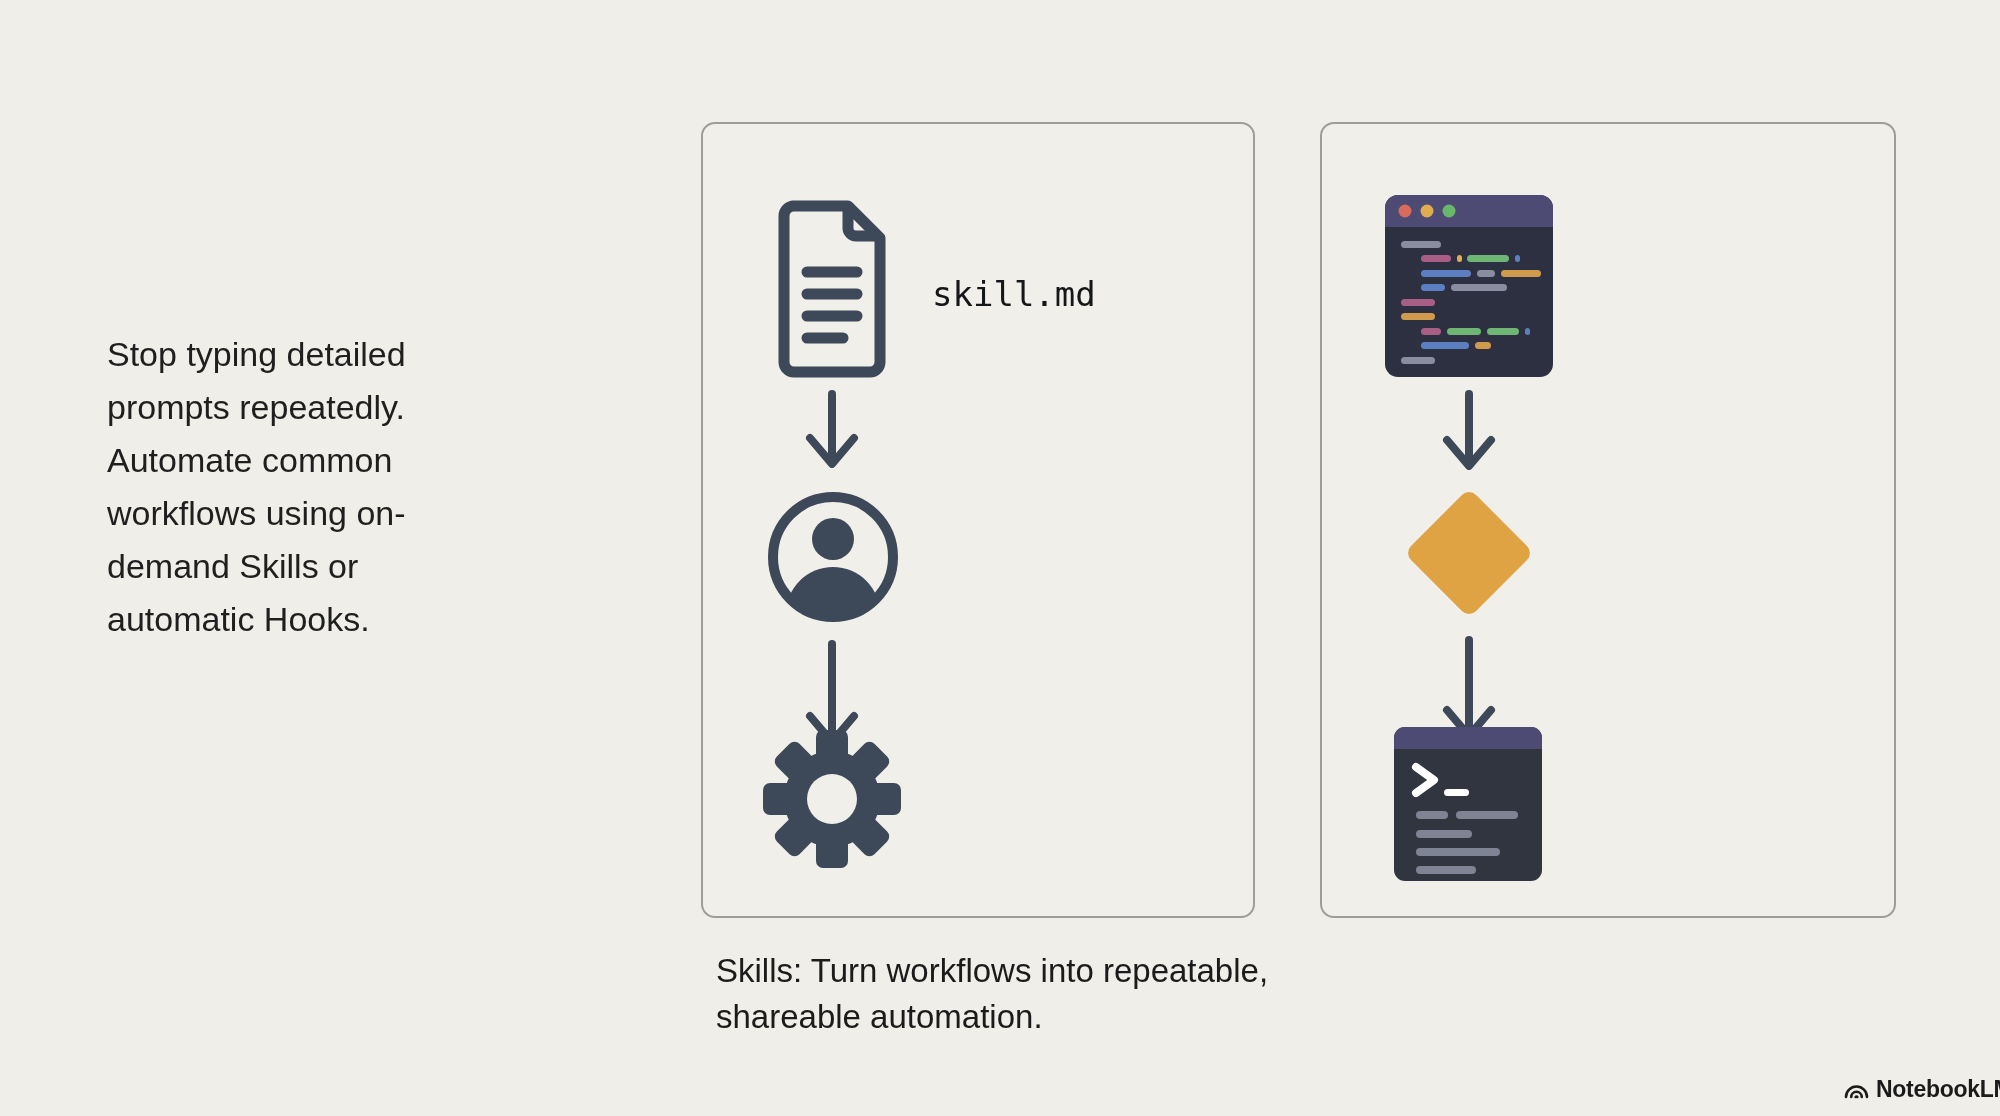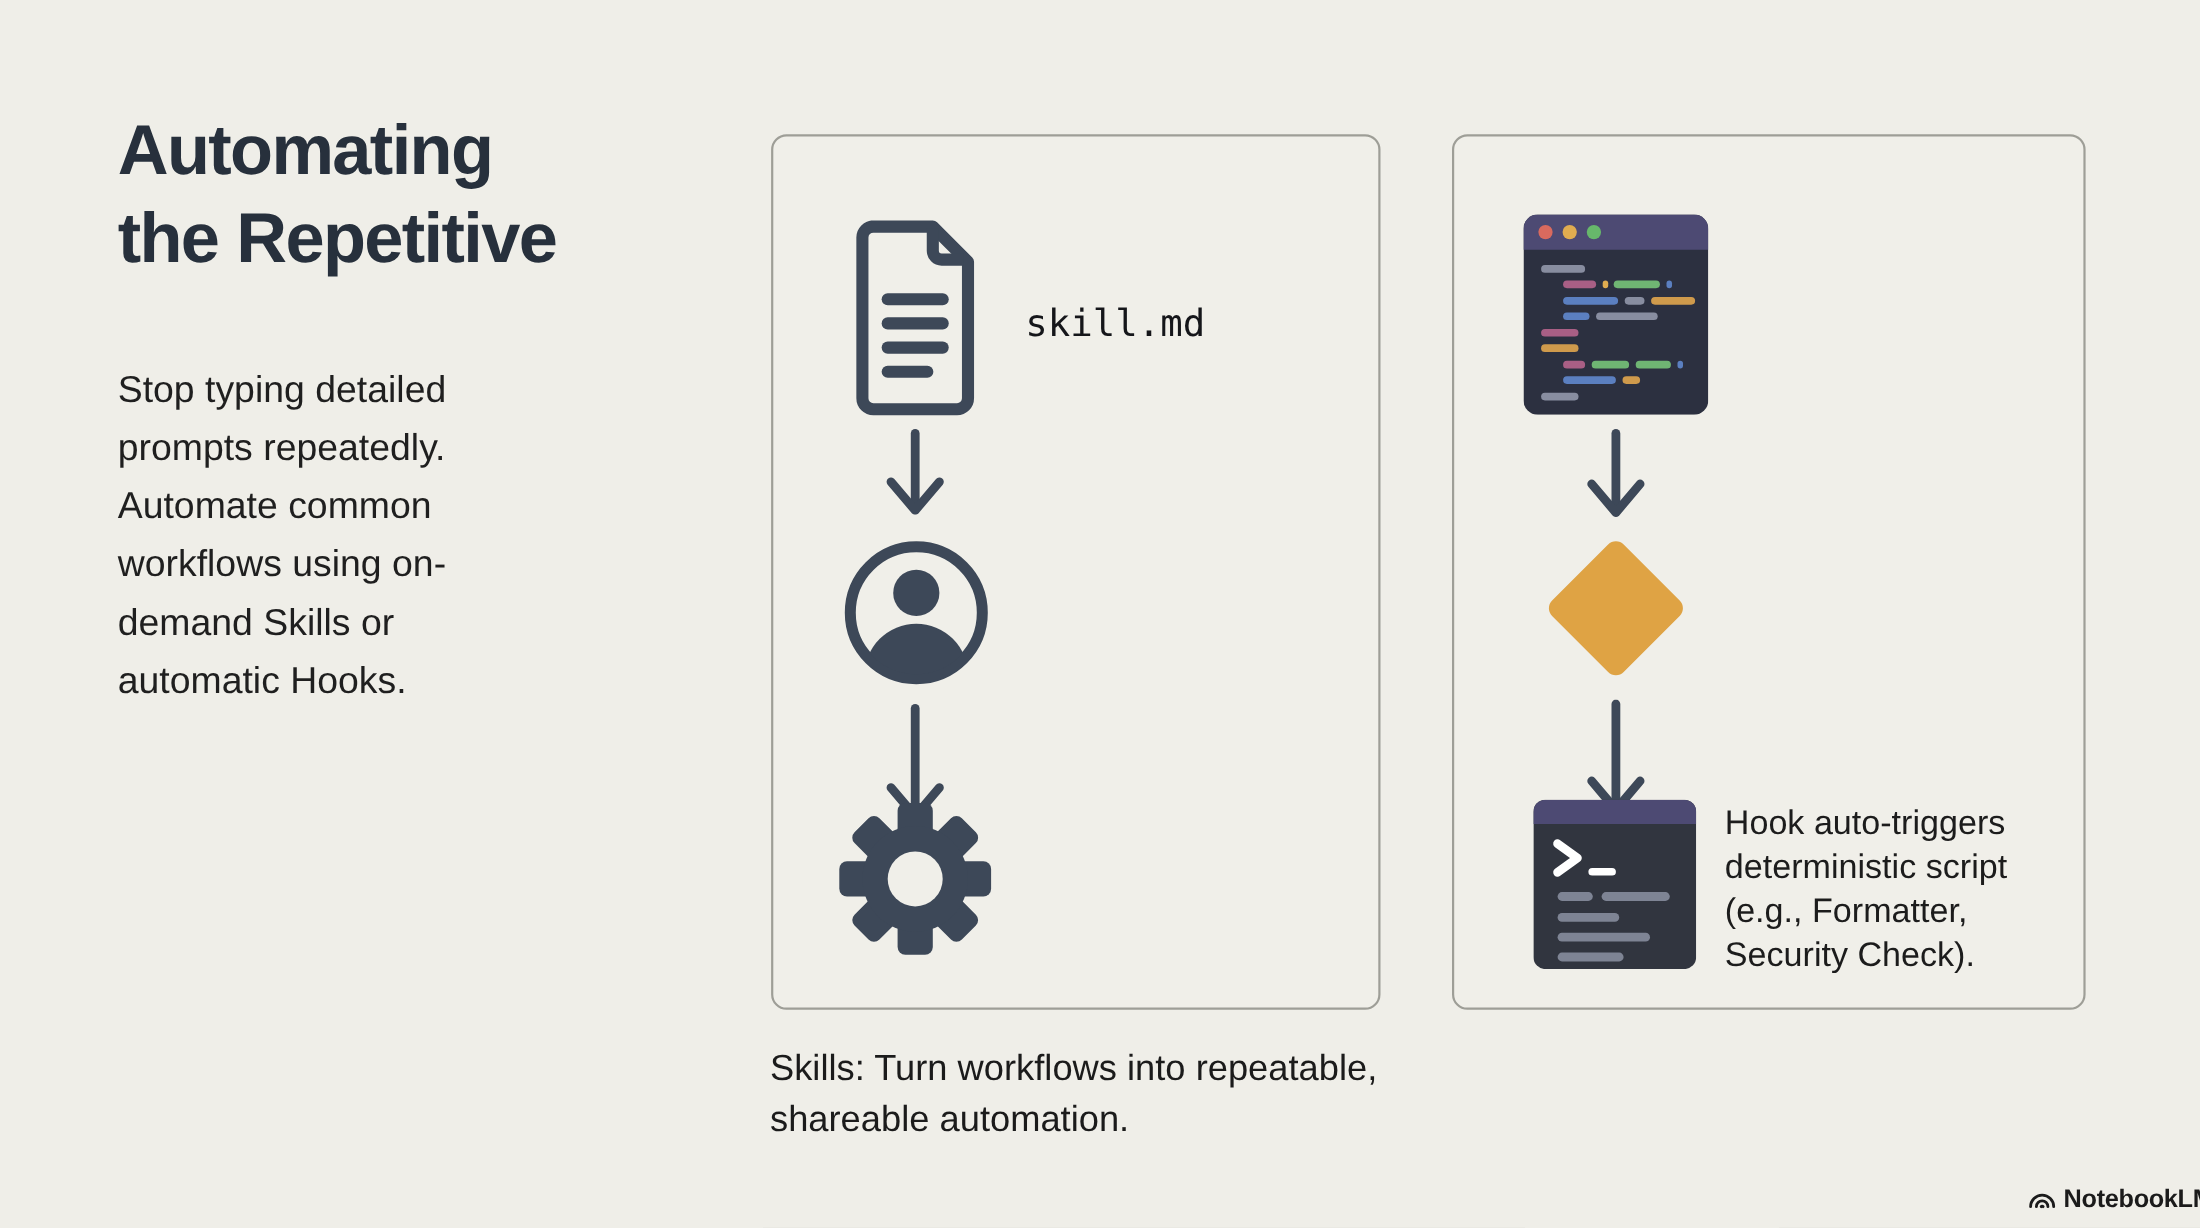--- a/index.html
+++ b/index.html
@@ -35,39 +35,35 @@
     position:absolute;color:#1c1c1c;
   }
   .step-text-skills{left:229px;top:622px;width:290px;font-size:31px;line-height:42px;}
   .step-text-hooks{left:246px;top:604px;width:276px;font-size:31px;line-height:40px;}
   .diamond{
     position:absolute;left:101px;top:383px;width:92px;height:92px;
     background:#dfa344;border-radius:10px;transform:rotate(45deg);
   }
   .caption{
     position:absolute;top:948px;width:585px;
-    font-size:33px;line-height:46px;color:#1b1b1b;
+    font-size:33px;line-height:46px;color:#1b1b1b;margin-left:16px;
   }
   .caption-skills{left:700px;}
   .caption-hooks{left:1320px;}
   .brand{
     position:absolute;left:1843px;top:1076px;
     display:flex;align-items:center;gap:6px;color:#1b1b1b;
   }
   .brand-text{font-size:23px;font-weight:700;letter-spacing:-0.3px;white-space:nowrap;}
 </style>
 </head>
 <body>
 
 <div class="canvas">
 
-  <div class="title">
-    <div>Automating</div>
-    <div>the Repetitive</div>
-  </div>
 
   <div class="intro">Stop typing detailed prompts repeatedly. Automate common workflows using on-demand Skills or automatic Hooks.</div>
 
   <div class="panel panel-skills">
 
     <svg class="abs" style="left:63px;top:74px" width="132" height="182" viewBox="0 0 132 182">
       <path d="M26 8 H82 L114 40 V164 a10 10 0 0 1 -10 10 H28 a10 10 0 0 1 -10 -10 V18 a10 10 0 0 1 10 -10 Z" fill="none" stroke="#3d4858" stroke-width="11" stroke-linejoin="round"></path>
       <path d="M82 10 V30 a8 8 0 0 0 8 8 H110" fill="none" stroke="#3d4858" stroke-width="11" stroke-linejoin="round"></path>
       <g stroke="#3d4858" stroke-width="11" stroke-linecap="round">
         <line x1="41" y1="74" x2="91" y2="74"></line>
@@ -175,21 +171,20 @@
       <rect x="50" y="62" width="25" height="7" rx="3.5" fill="#ffffff"></rect>
       <g fill="#7e8494">
         <rect x="22" y="84" width="32" height="8" rx="4"></rect>
         <rect x="62" y="84" width="62" height="8" rx="4"></rect>
         <rect x="22" y="103" width="56" height="8" rx="4"></rect>
         <rect x="22" y="121" width="84" height="8" rx="4"></rect>
         <rect x="22" y="139" width="60" height="8" rx="4"></rect>
       </g>
     </svg>
 
-    <div class="step-text step-text-hooks">Hook auto-triggers deterministic script (e.g., Formatter, Security Check).</div>
   </div>
 
   <div class="caption caption-skills">Skills: Turn workflows into repeatable, shareable automation.</div>
 
   <div class="brand">
     <svg width="27" height="27" viewBox="0 0 36 36">
       <g fill="none" stroke="#1b1b1b" stroke-width="3.4" stroke-linecap="round">
         <path d="M4 28 A14 14 0 0 1 32 28"></path>
         <path d="M11 28 A7 7 0 0 1 25 28"></path>
         <path d="M16.8 28 A1.5 1.5 0 0 1 19.2 28"></path>

